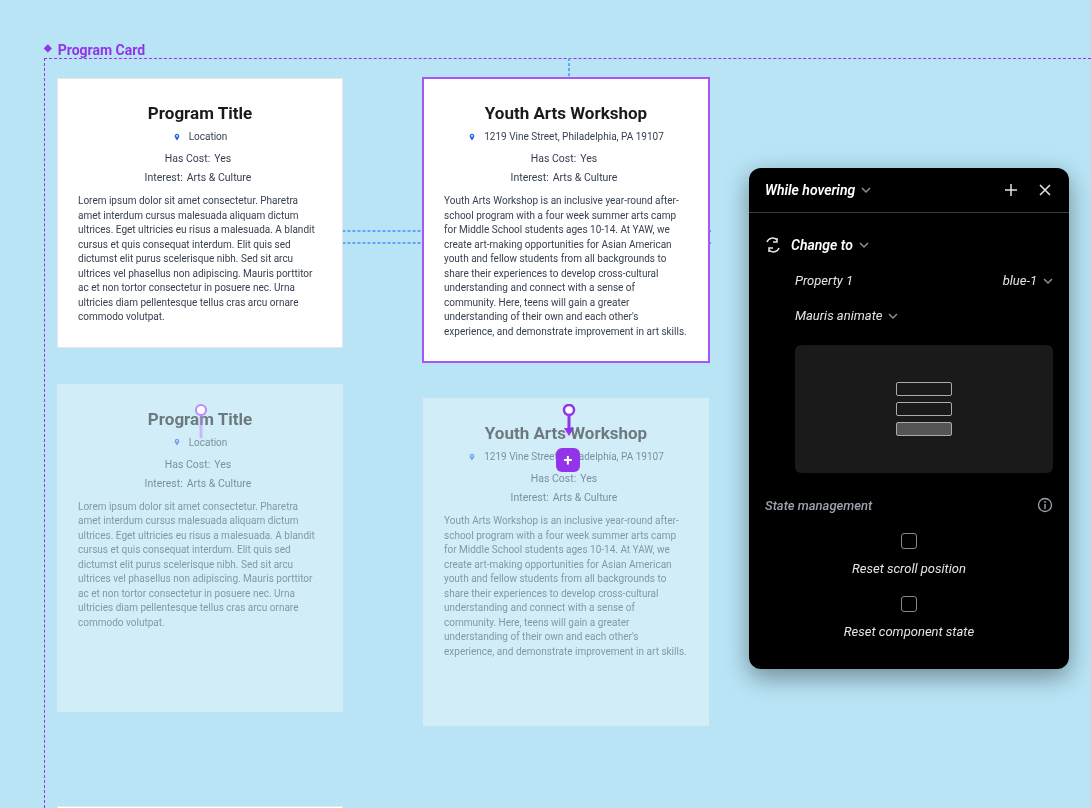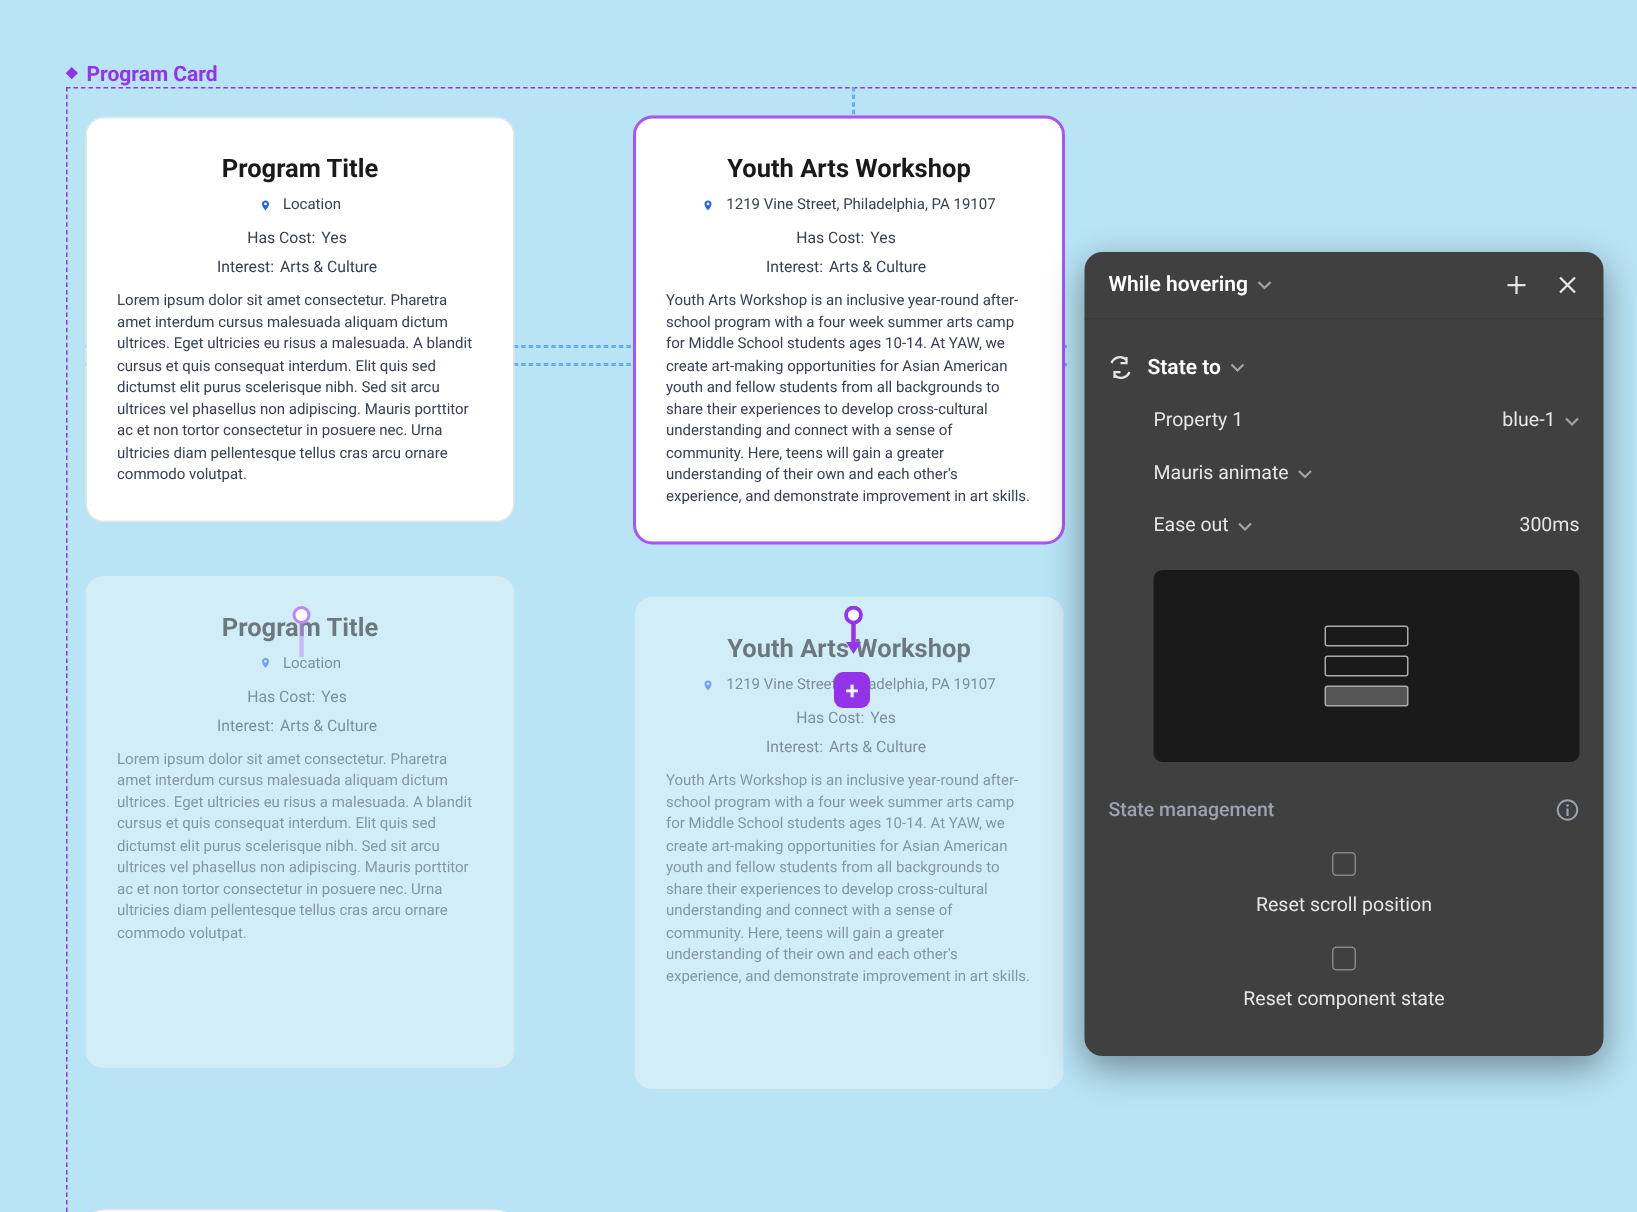--- a/index.html
+++ b/index.html
@@ -47,21 +47,21 @@
 }
 .card-column {
   display: flex;
   flex-direction: column;
   gap: 36px;
   width: 286px;
 }
 .card {
   background: #fff;
   border: 1px solid #e5e7eb;
-  border-radius: 12px;
+  border-radius: 0;
   padding: 24px 20px 22px;
   text-align: center;
   position: relative;
   font-size: 11px;
   color: #374151;
 }
 .card.hover-state {
   background: rgba(255,255,255,0.35);
   border: 1px solid rgba(229,231,235,0.4);
   height: 328px;
@@ -134,27 +134,28 @@
 }
 .guide-h1 { top: 230px; left: 57px; width: 654px; height: 0; }
 .guide-h2 { top: 242px; left: 57px; width: 654px; height: 0; }
 .guide-v { top: 58px; left: 568px; width: 0; height: 185px; }
 
 
 .panel {
   position: absolute;
   top: 168px;
   right: 22px;
-  width: 346px;
-  background: #404040;
+  width: 320px;
+  background: #000000;
   border-radius: 12px;
   color: #e5e5e5;
   font-size: 13px;
   box-shadow: 0 8px 24px rgba(0,0,0,0.4);
   overflow: hidden;
+  font-style: italic;
 }
 .panel-header {
   display: flex;
   align-items: center;
   justify-content: space-between;
   padding: 14px 16px;
   border-bottom: 1px solid #3a3a3a;
 }
 .panel-header-left {
   display: flex;
@@ -368,21 +369,21 @@
     </div>
   </div>
 
   <div class="panel-body">
     <div class="panel-row heading">
       <svg class="swap-icon" viewBox="0 0 16 16">
           <path d="M2 5a6 6 0 0110-2M14 11a6 6 0 01-10 2" stroke="#e5e5e5" stroke-width="1.5" fill="none"></path>
           <path d="M12 1v4h-4M4 15v-4h4" stroke="#e5e5e5" stroke-width="1.5" fill="none"></path>
         </svg>
       <div class="dropdown">
-        <span>State to</span>
+        <span>Change to</span>
         <svg class="chev" viewBox="0 0 10 10">
             <path d="M1 3l4 4 4-4" stroke="#ccc" stroke-width="1.5" fill="none"></path>
           </svg>
       </div>
     </div>
 
     <div class="panel-row indent">
       <span class="label">Property 1</span>
       <div class="dropdown">
         <span>blue-1</span>
@@ -394,29 +395,20 @@
 
     <div class="panel-row indent" style="justify-content:flex-start;">
       <div class="dropdown">
         <span>Mauris animate</span>
         <svg class="chev" viewBox="0 0 10 10">
             <path d="M1 3l4 4 4-4" stroke="#ccc" stroke-width="1.5" fill="none"></path>
           </svg>
       </div>
     </div>
 
-    <div class="panel-row indent">
-      <div class="dropdown">
-        <span>Ease out</span>
-        <svg class="chev" viewBox="0 0 10 10">
-            <path d="M1 3l4 4 4-4" stroke="#ccc" stroke-width="1.5" fill="none"></path>
-          </svg>
-      </div>
-      <span>300ms</span>
-    </div>
 
     <div class="preview-box">
       <div class="preview-stack">
         <div class="preview-row"></div>
         <div class="preview-row"></div>
         <div class="preview-row filled"></div>
       </div>
     </div>
 
     <div class="section-label">

